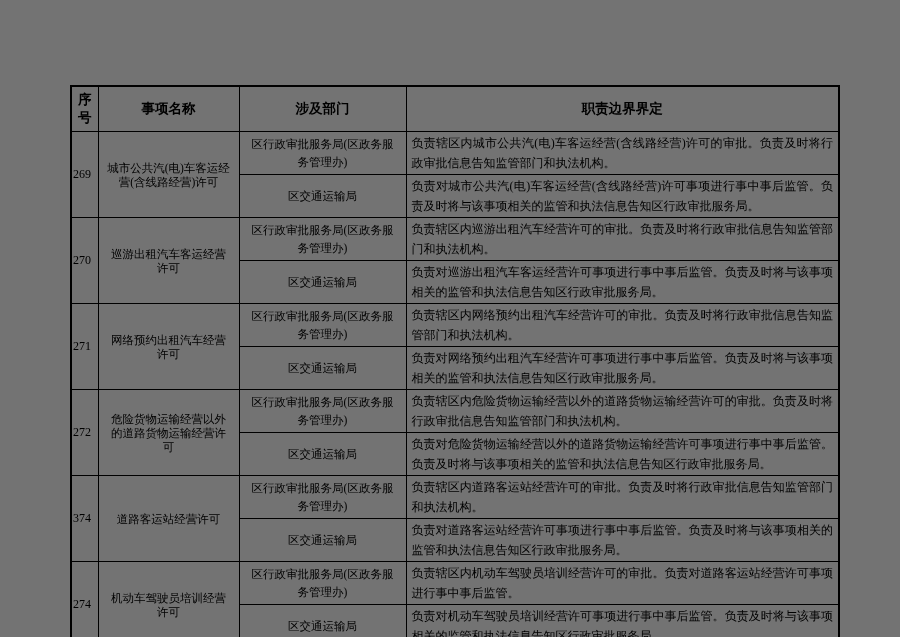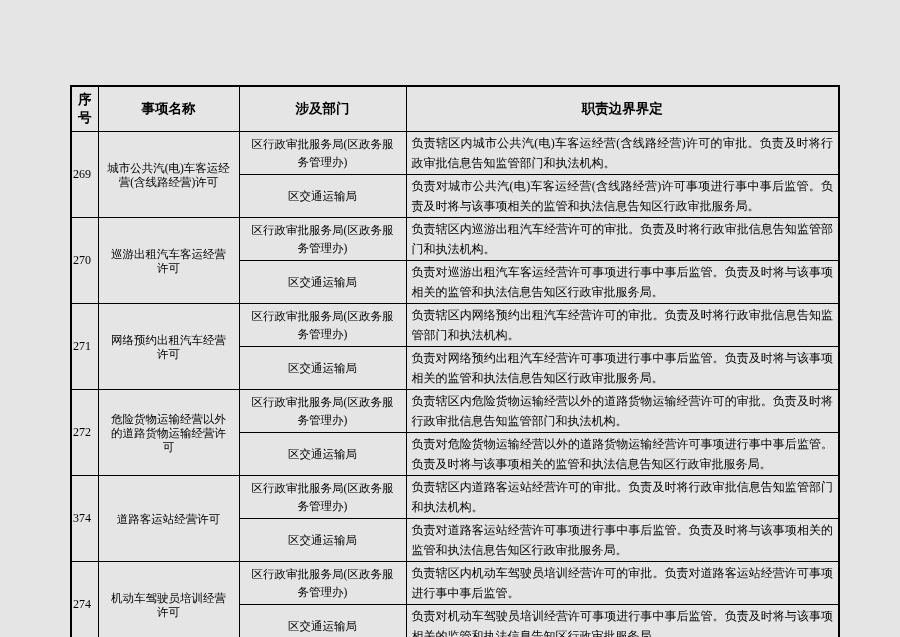--- a/index.html
+++ b/index.html
@@ -1,21 +1,21 @@
 <!DOCTYPE html>
 <html><head>
 <meta charset="utf-8">
 <style>
   * { margin: 0; padding: 0; box-sizing: border-box; }
   html, body { background: #ffffff; }
   .page {
     position: relative;
     width: 900px;
     height: 637px;
-    background: #e5e5e5;
+    background: #737373;
     font-family: "Liberation Serif", "DejaVu Serif", serif;
     color: #000000;
     overflow: hidden;
   }
   table.doc-table {
     position: absolute;
     left: 70px;
     top: 85px;
     width: 768px;
     border-collapse: collapse;

